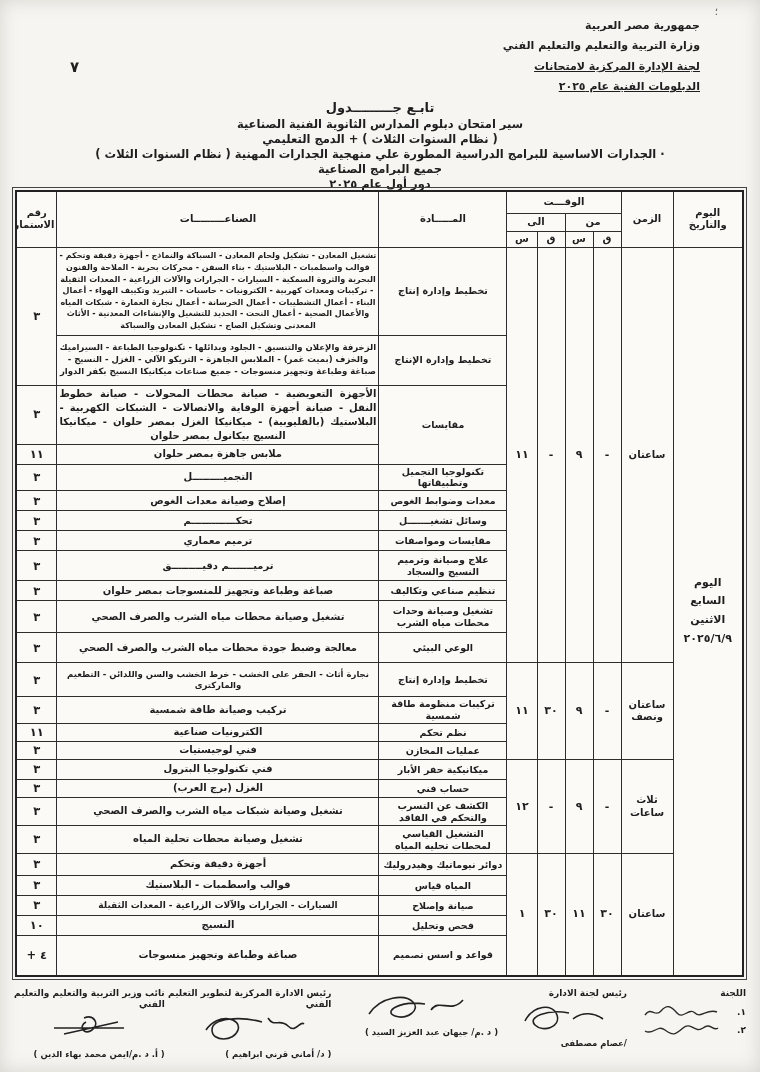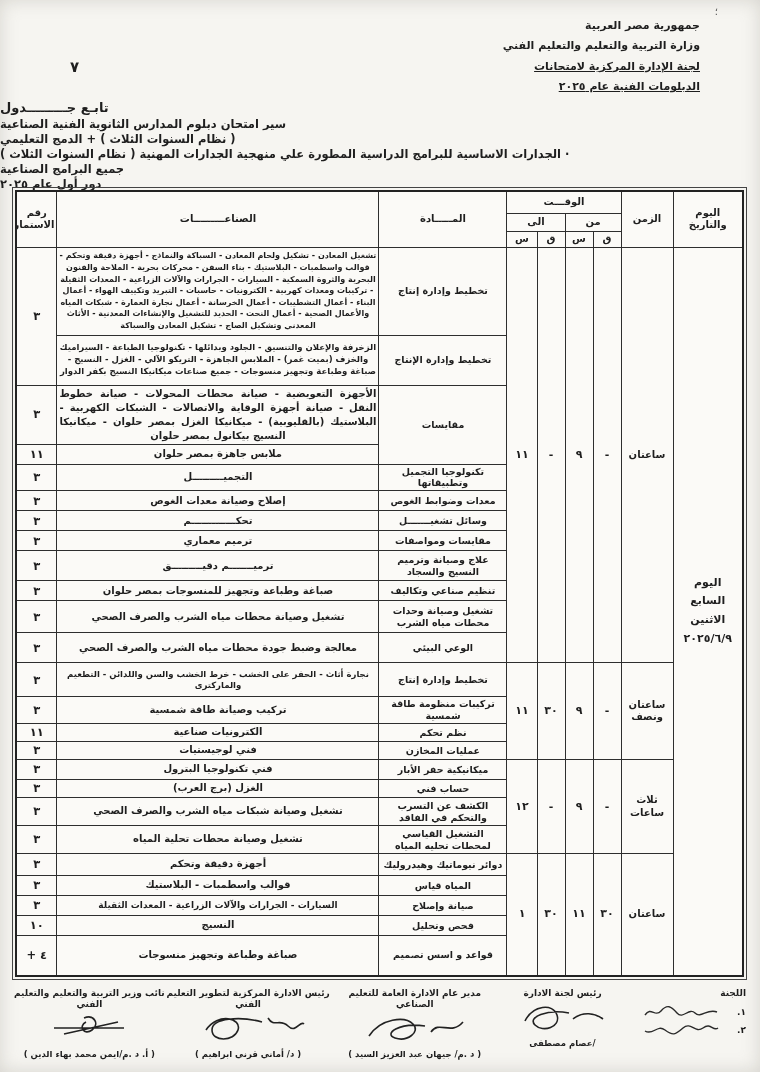--- a/index.html
+++ b/index.html
@@ -20,21 +20,21 @@
   .letterhead{
     position:absolute;top:16px;right:60px;width:310px;
     font-weight:bold;font-size:11px;line-height:1.85;
   }
   .letterhead .u{text-decoration:underline;}
   .page-number{position:absolute;top:58px;left:70px;font-size:15px;font-weight:bold;}
   .corner-mark{position:absolute;top:6px;right:42px;font-size:10px;color:#555;}
   
   .title-block{
     position:absolute;top:100px;left:0;right:0;
-    text-align:left;font-weight:bold;font-size:11.5px;line-height:1.3;
+    text-align:center;font-weight:bold;font-size:11.5px;line-height:1.3;
   }
   .title-block .t1{font-size:13px;letter-spacing:1px;}
   
   table.schedule{
     position:absolute;top:190px;right:16px;
     width:727px;
     border-collapse:collapse;
     direction:rtl;
     table-layout:fixed;
     background:#fbfaf7;
@@ -77,21 +77,21 @@
   tr.r21{height:22px;} tr.r22,tr.r23,tr.r24{height:20px;}
   tr.r23 td.industries{font-size:9px;}
   tr.r25{height:40px;}
   .ltr{direction:ltr;}
   
   .signatures{
     position:absolute;top:988px;right:14px;left:14px;
     display:flex;flex-direction:row;justify-content:space-between;
     direction:rtl;
   }
-  .sig-block{text-align:center;font-weight:bold;}
+  .sig-block{text-align:right;font-weight:bold;}
   .sig-title{font-size:9px;line-height:1.2;}
   .sig-name{font-size:8.5px;margin-top:1px;}
   .sig-art{display:block;margin:0 auto;}
   .committee{width:120px;text-align:right;}
   .committee .rows{margin-top:4px;font-size:9px;}
   .committee .item{display:flex;align-items:center;gap:2px;height:18px;}
   .w120{width:130px;} .w165{width:168px;} .w160{width:152px;}
 </style>
 </head>
 <body>
@@ -325,21 +325,20 @@
 
     <div class="sig-block w120">
       <div class="sig-title">رئيس لجنة الادارة</div>
       <svg class="sig-art" width="100" height="38" viewBox="0 0 100 38">
           <path d="M12,22 C20,6 40,4 44,16 C48,28 30,34 22,26 C14,18 34,10 56,14 M60,20 C70,12 82,14 90,20" fill="none" stroke="#222" stroke-width="1.6"></path>
         </svg>
       <div class="sig-name">/عصام مصطفى</div>
     </div>
 
     <div class="sig-block w165">
-      <div class="sig-title">مدير عام الادارة العامة للتعليم الصناعي</div>
       <svg class="sig-art" width="120" height="38" viewBox="0 0 120 38">
           <path d="M14,26 C26,8 50,6 58,14 C66,22 52,32 40,28 C28,24 44,12 70,16 M76,22 C84,10 96,26 108,12" fill="none" stroke="#222" stroke-width="1.6"></path>
         </svg>
       <div class="sig-name">( د .م/ جيهان عبد العزيز السيد )</div>
     </div>
 
     <div class="sig-block w165">
       <div class="sig-title">رئيس الادارة المركزية لتطوير التعليم الفني</div>
       <svg class="sig-art" width="120" height="38" viewBox="0 0 120 38">
           <path d="M18,20 C30,2 54,8 50,20 C46,32 24,32 24,20 C24,8 52,6 74,12 M80,8 C86,18 92,8 100,16 S112,10 116,14" fill="none" stroke="#222" stroke-width="1.6"></path>

